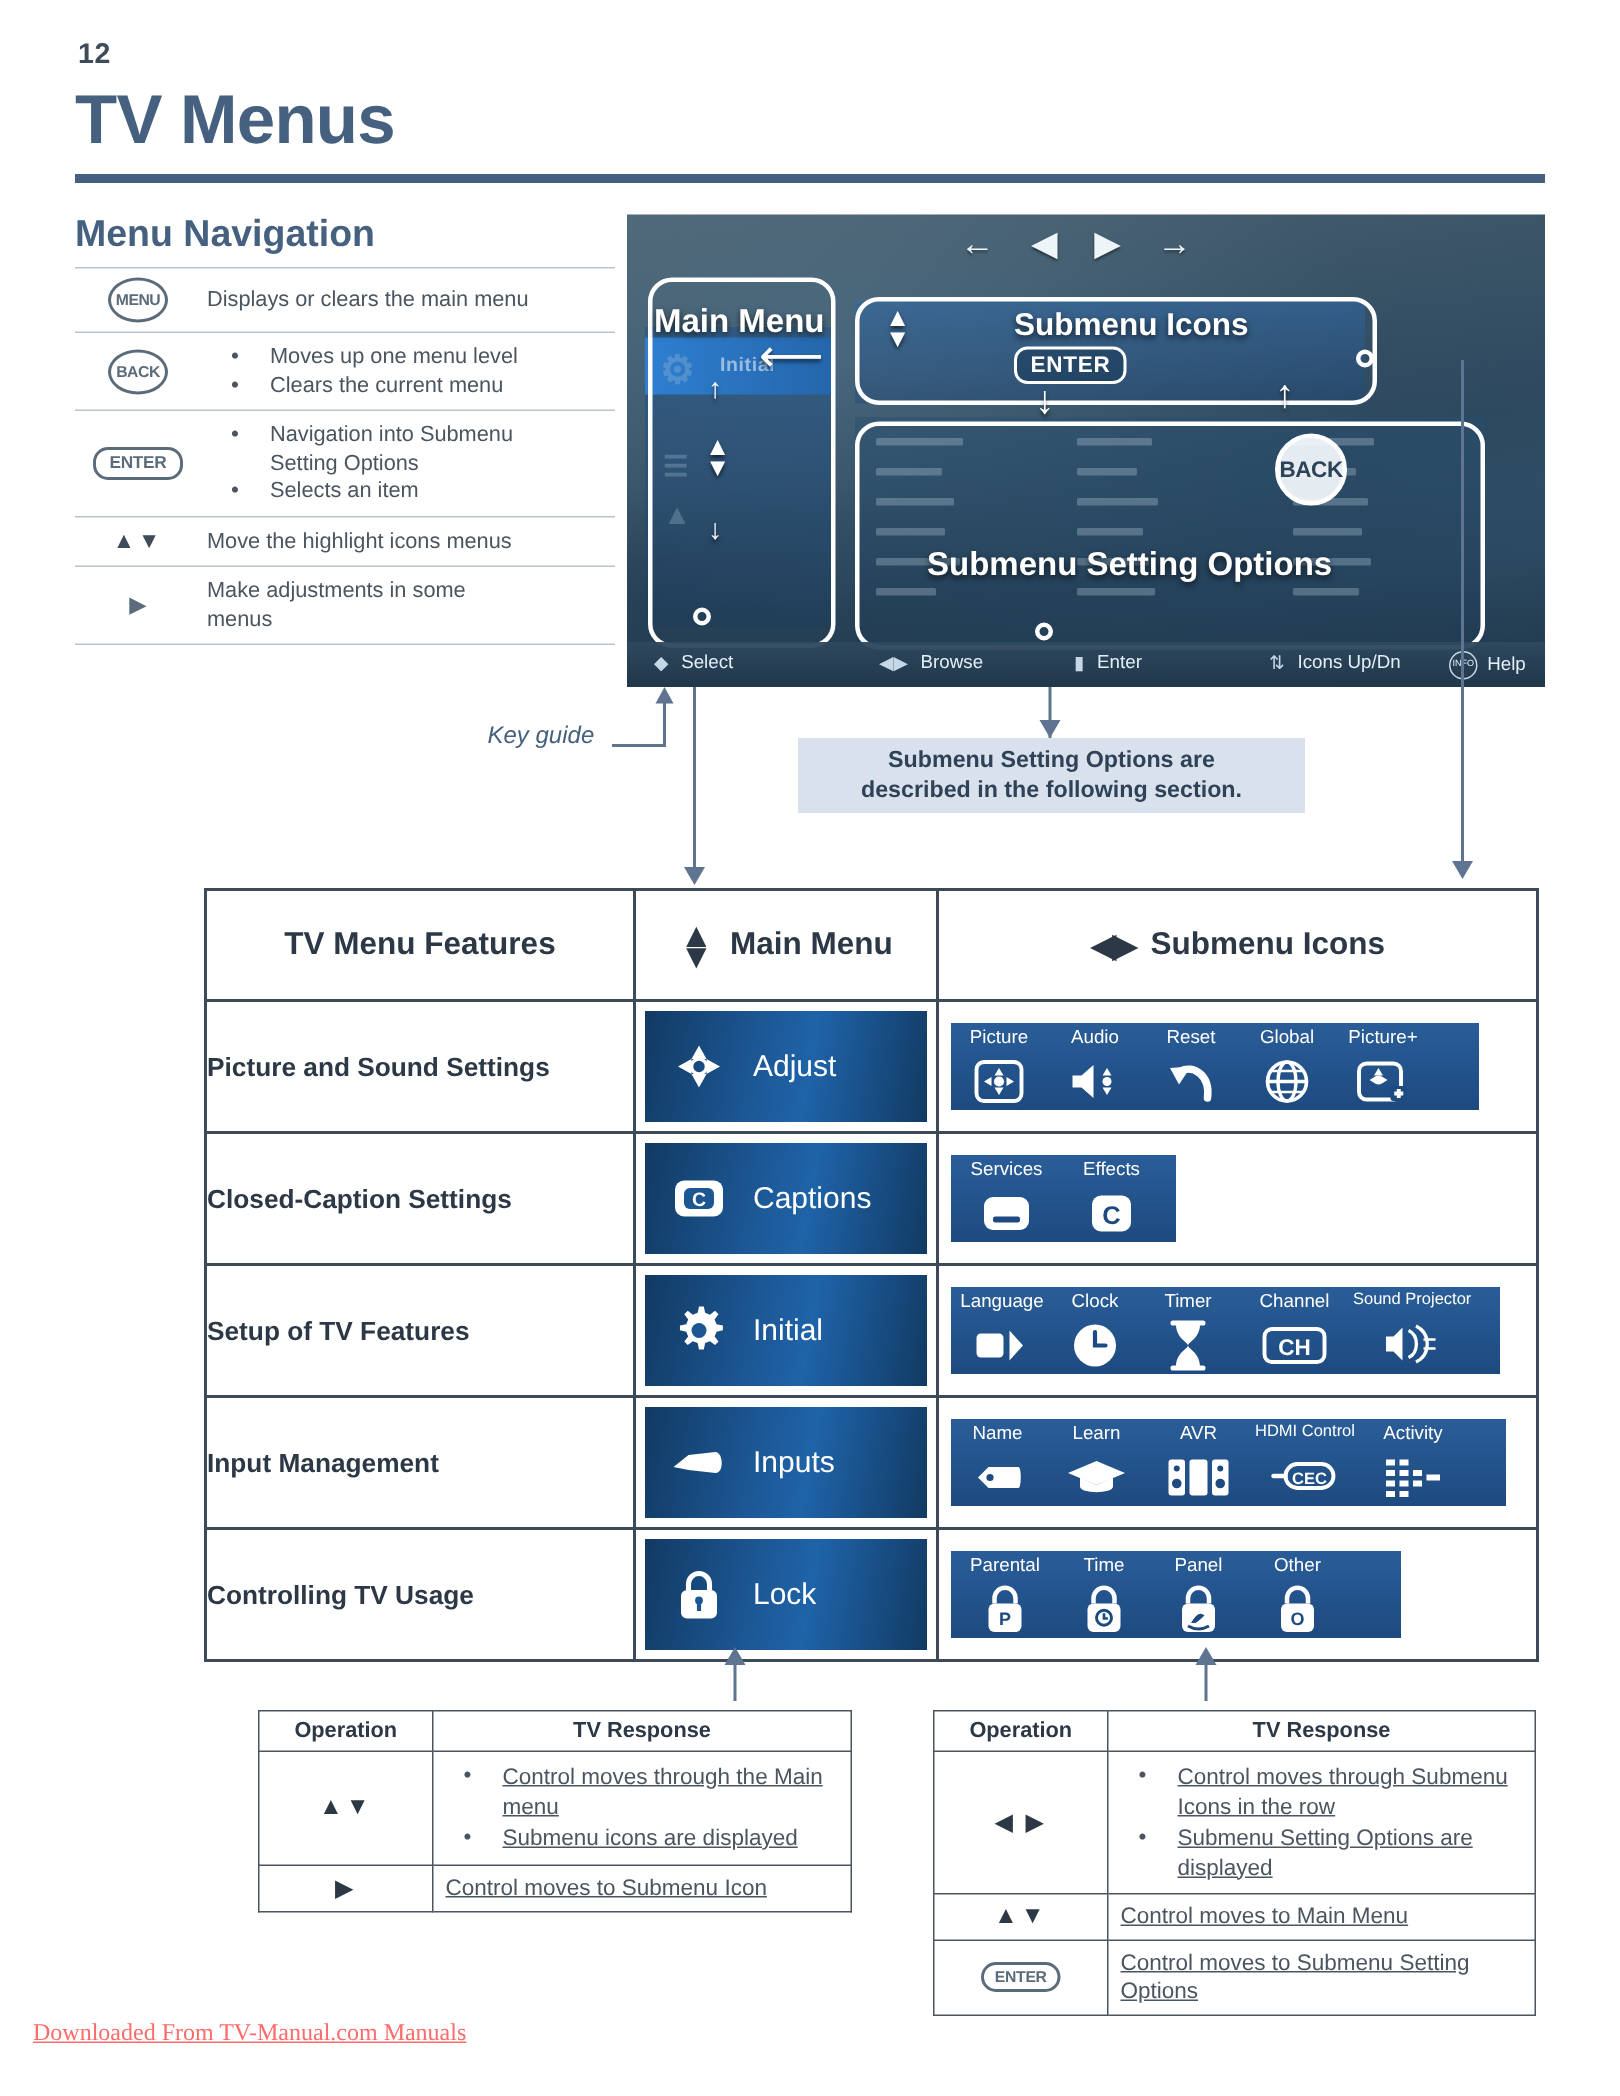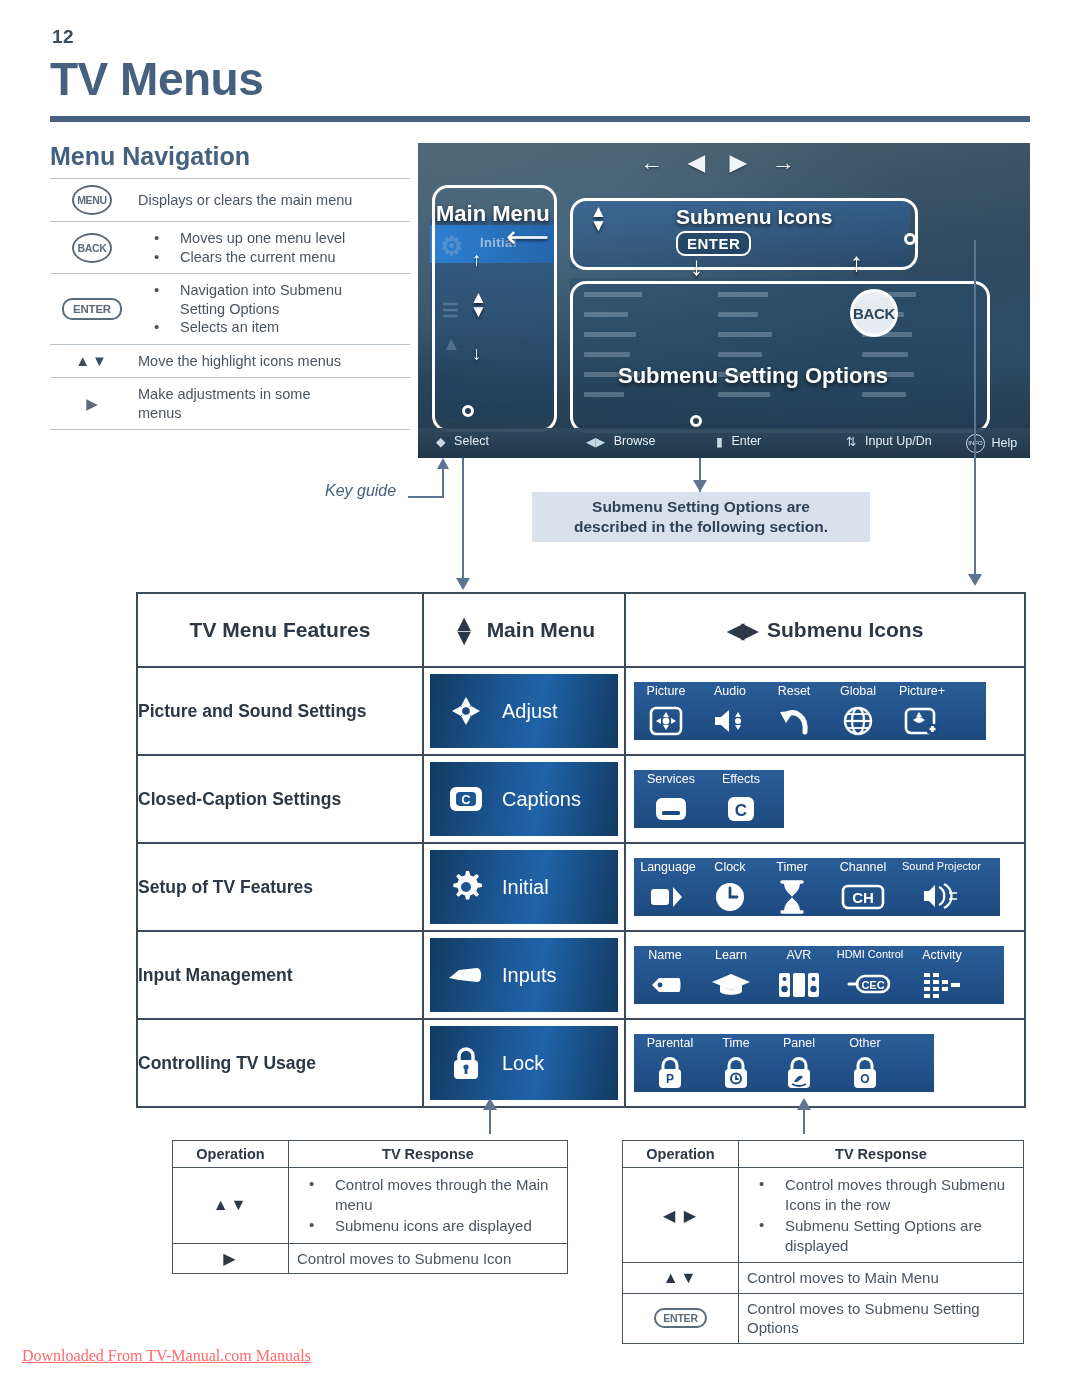--- a/index.html
+++ b/index.html
@@ -230,21 +230,21 @@
     font-weight:500;
   }
   .sub-cap.two { font-size:11px; }
   .sub-gly { margin-top:4px; height:40px; display:flex; align-items:center; }
 
   
   .optable { position:absolute; border-collapse:collapse; table-layout:fixed; }
   .optable td { border:1.6px solid #4a5560; padding:5px 8px; vertical-align:middle; }
   .optable .oc1 { width:116px; text-align:center; }
   .op-head { font-size:14.5px; font-weight:bold; color:#2c3845; text-align:center;margin-top:23px; }
-  .op-cell { font-size:15px; color:#4a5560; line-height:1.3; }
+  .op-cell { font-size:15px; color:#4a5560; line-height:1.3;text-decoration:underline; }
   .op-bul { list-style:none; }
   .op-bul li { position:relative; padding-left:38px; margin:2px 0; }
   .op-bul li::before {
     content:"\2022"; position:absolute; left:12px; top:-1px; font-size:15px;
   }
   .op-arr { font-size:16px; color:#2c3845; letter-spacing:2px; }
 
   .tbl-left { left:172px; top:1140px; width:396px; }
   .tbl-right { left:622px; top:1140px; width:402px; }
 
@@ -388,21 +388,21 @@
       <div class="kg" style="left:168px;text-align:center;">
         <span class="kg-ic">◀▶</span>
         <span>Browse</span>
       </div>
       <div class="kg" style="left:298px;">
         <span class="kg-ic">▮</span>
         <span>Enter</span>
       </div>
       <div class="kg" style="left:428px;">
         <span class="kg-ic">⇅</span>
-        <span>Input Up/Dn</span>
+        <span>Icons Up/Dn</span>
       </div>
       <div class="kg" style="left:548px;">
         <span class="kg-circ">INFO</span>
         <span>Help</span>
       </div>
     </div>
   </div>
 
   <div class="keyguide-note">Key guide</div>
 

